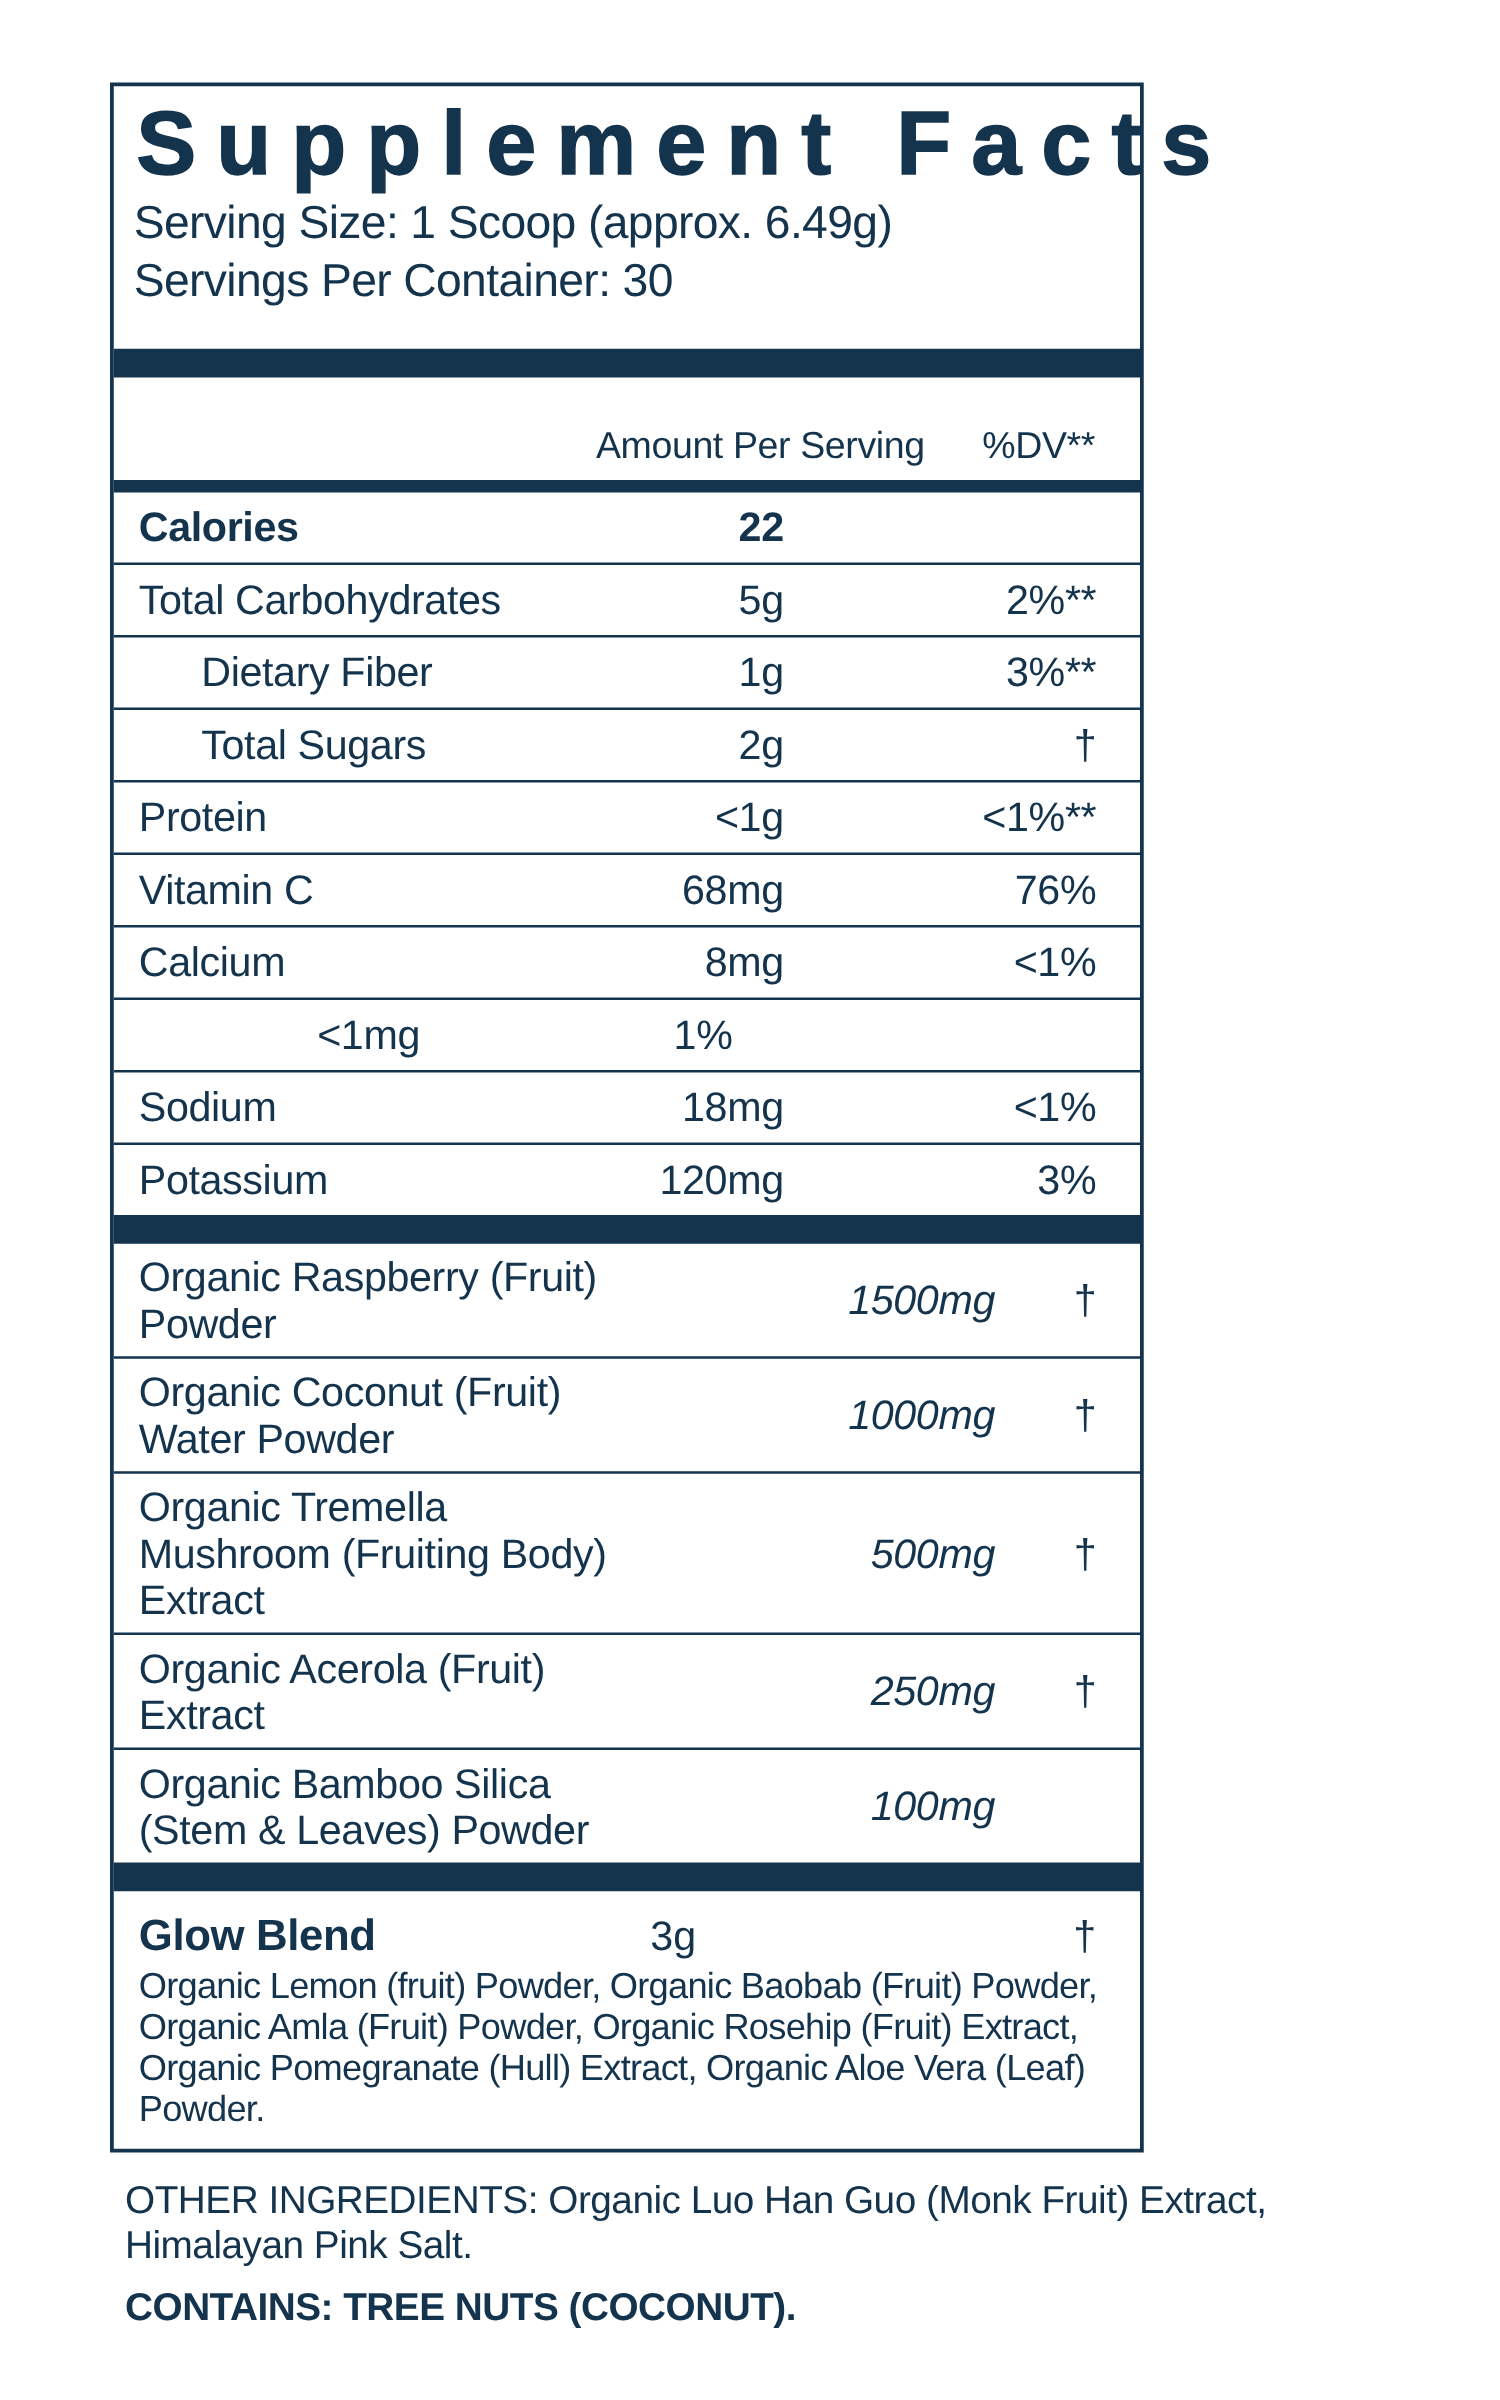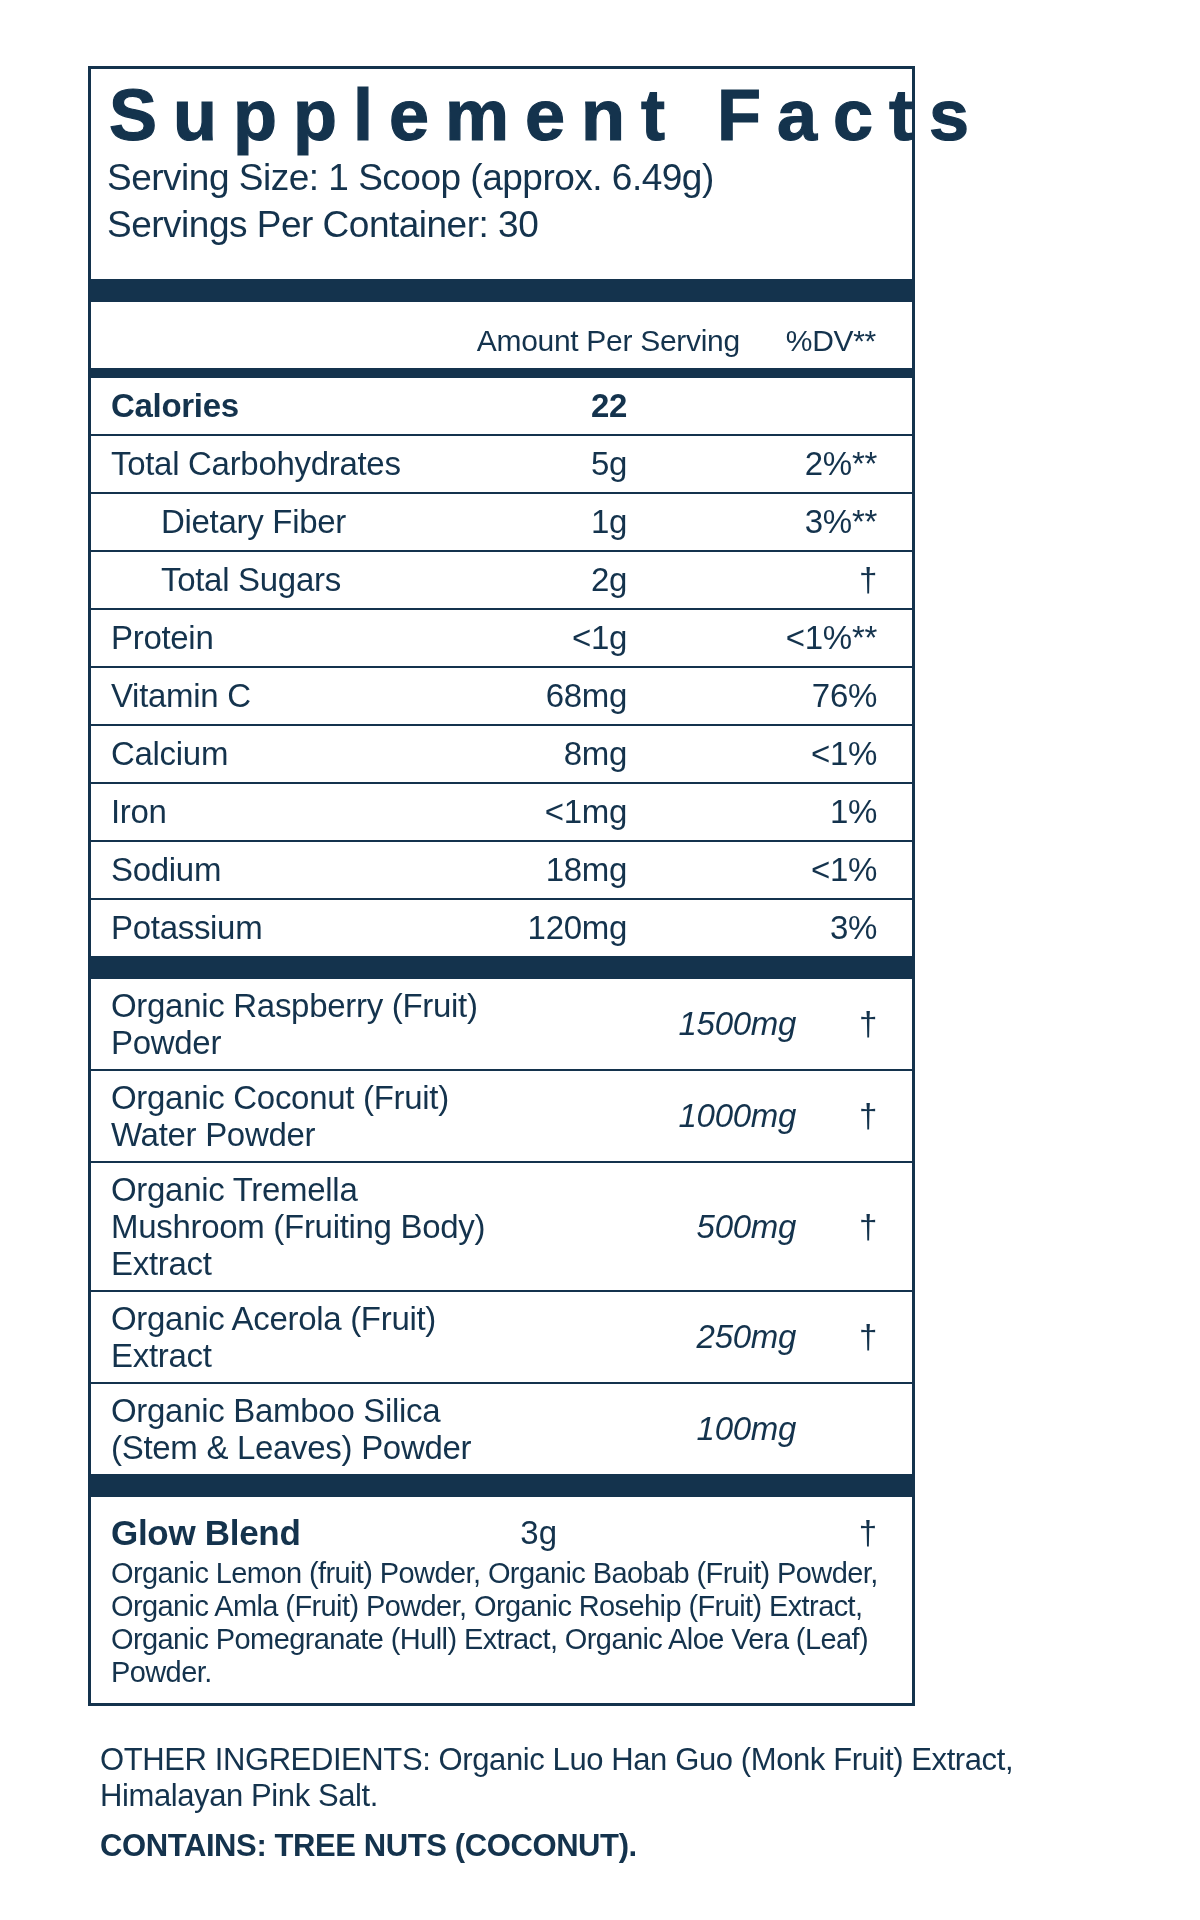--- a/index.html
+++ b/index.html
@@ -17,21 +17,21 @@
     letter-spacing:16px;white-space:nowrap;-webkit-text-stroke:1.2px #14334d;
   }
   .info-line{margin:2px 14px 0 16px;font-size:37px;line-height:45px;letter-spacing:-0.5px;}
   .b{font-weight:normal;}
   .bar{background:#14334d;width:100%;}
   .bar.thick{height:23px;}
   .bar.med{height:10px;}
   .bar.first{margin-top:32px;}
   .header-row{
     display:flex;justify-content:flex-end;align-items:flex-end;gap:46px;
-    height:56px;padding:0 36px 10px 0;font-size:30px;letter-spacing:-0.3px;margin-left:17px;
+    height:56px;padding:16px 36px 10px 0;font-size:30px;letter-spacing:-0.3px;margin-left:17px;
   }
   .row{
     display:flex;align-items:center;min-height:56px;
     padding:0 15px 0 20px;font-size:33px;letter-spacing:-0.3px;
     border-top:2px solid #14334d;
   }
   #nutrient-rows .row:first-child,#ingredient-rows .row:first-child{border-top:none;}
   .row .name{flex:1;}
   .row .amount{width:225px;text-align:right;flex:none;}
   .row .dv{width:270px;text-align:right;padding-right:20px;flex:none;box-sizing:border-box;}
@@ -113,21 +113,20 @@
         <span class="name">Vitamin C</span>
         <span class="amount">68mg</span>
         <span class="dv">76%</span>
       </div>
       <div class="row">
         <span class="name">Calcium</span>
         <span class="amount">8mg</span>
         <span class="dv">&lt;1%</span>
       </div>
       <div class="row">
-        <span class="name">Iron</span>
         <span class="amount">&lt;1mg</span>
         <span class="dv">1%</span>
       </div>
       <div class="row">
         <span class="name">Sodium</span>
         <span class="amount">18mg</span>
         <span class="dv">&lt;1%</span>
       </div>
       <div class="row">
         <span class="name">Potassium</span>

